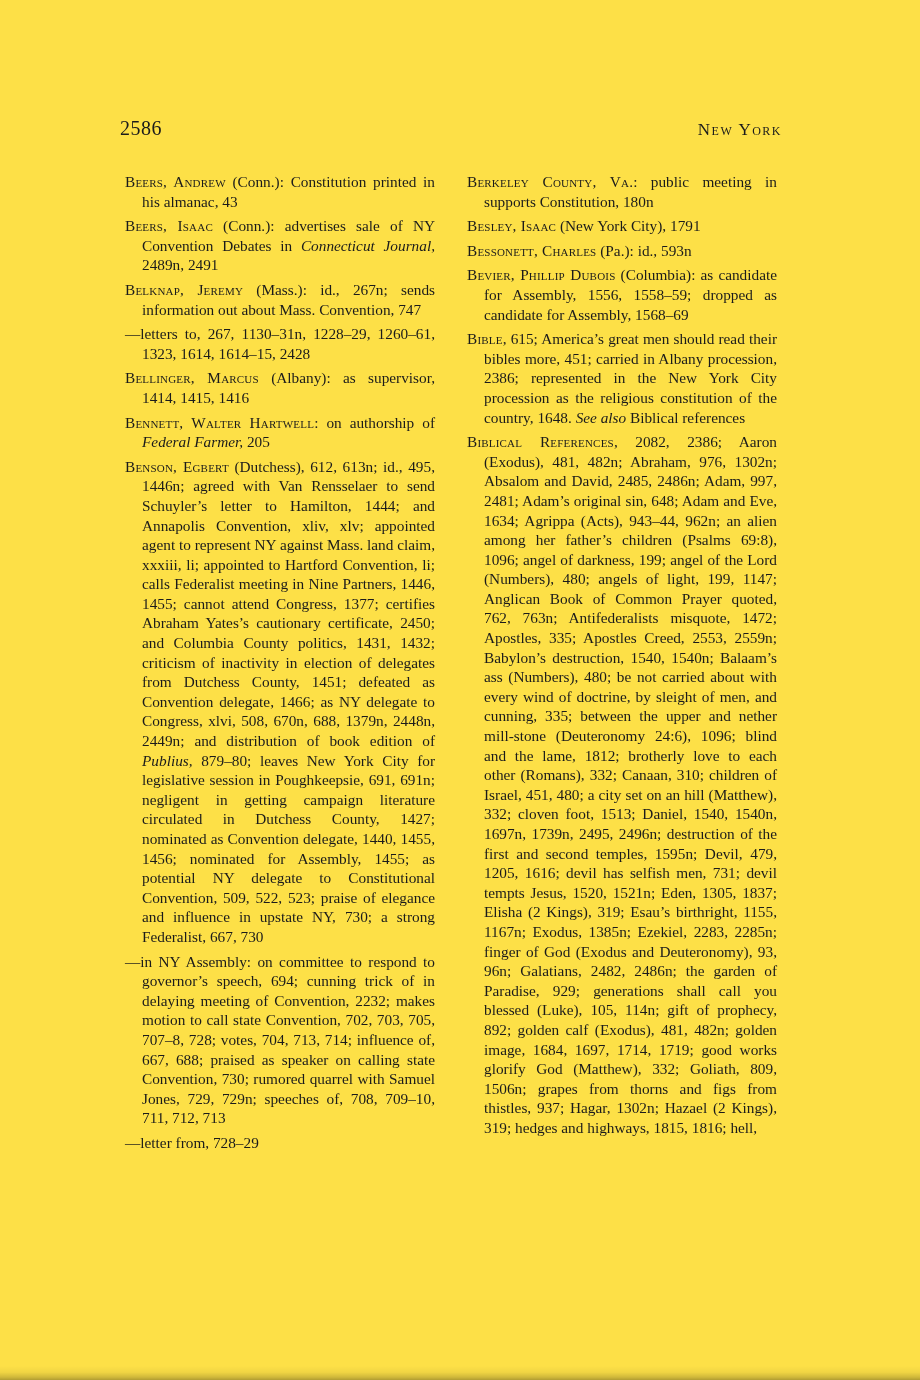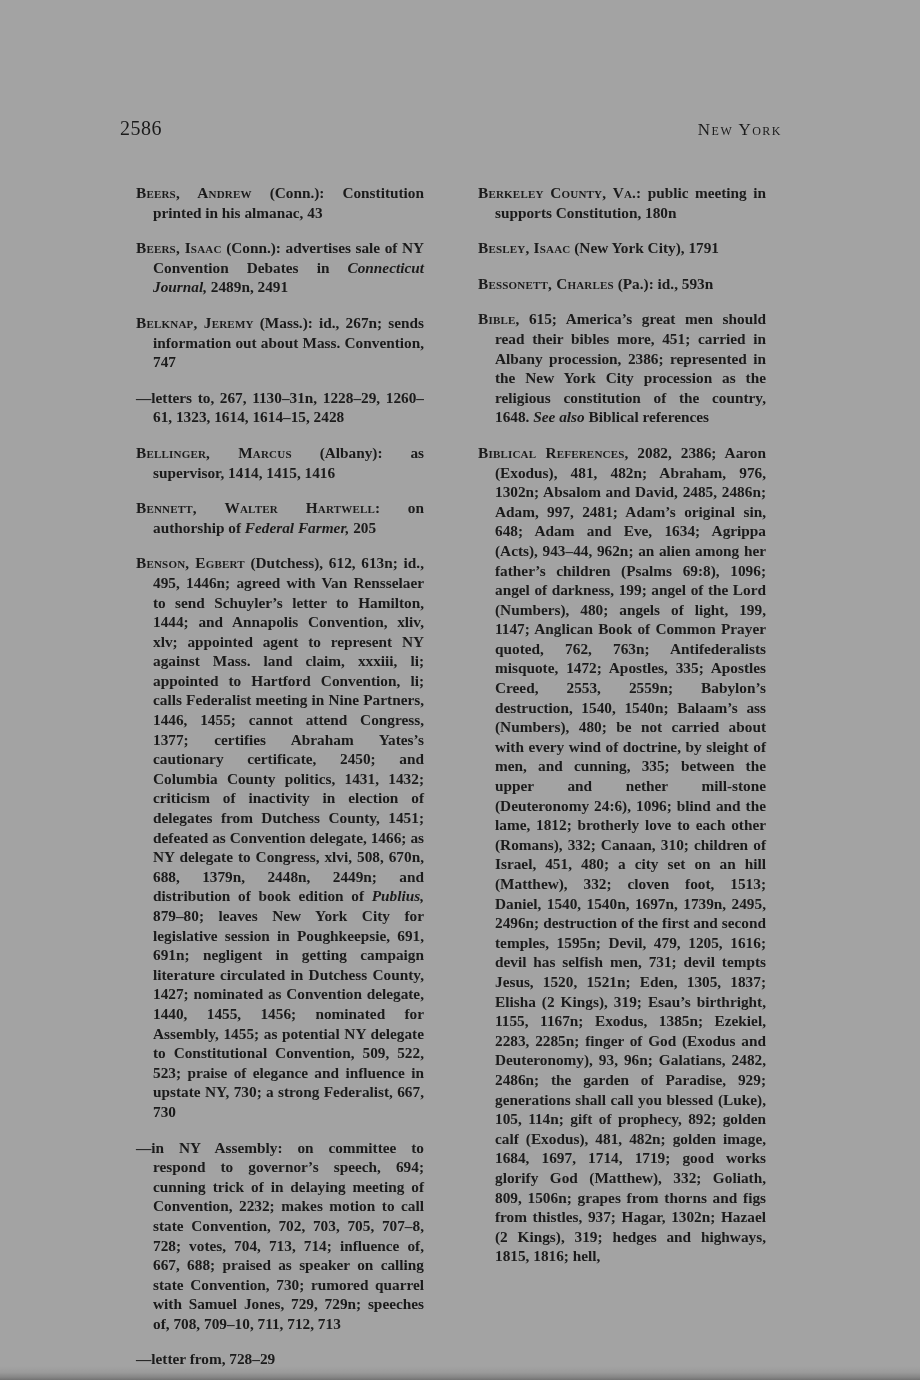--- a/index.html
+++ b/index.html
@@ -1,21 +1,21 @@
 <!DOCTYPE html>
 <html><head>
 <meta charset="utf-8">
 <style>
   html, body { margin: 0; padding: 0; background: #e9e9e7; }
   .page {
     position: relative;
     width: 920px;
     height: 1380px;
     margin: 0 auto;
-    background: #a3a3a3;
+    background: #fde047;
     font-family: "Liberation Serif", serif;
     color: #1b1b1b;
     overflow: hidden;
   }
   .header {
     position: absolute;
     top: 117px;
     left: 120px;
     width: 662px;
     display: flex;
@@ -39,24 +39,23 @@
     display: flex;
     gap: 22px;
   }
   .column {
     width: 320px;
     font-size: 15.3px;
     line-height: 19.6px;
     text-align: justify;
   }
   .entry {
-    margin: 16px;
+    margin: 5px;
     padding-left: 17px;
     text-indent: -17px;
-    font-weight: bold;
   }
   .sc { font-variant: small-caps; letter-spacing: 0.2px; }
   .i  { font-style: italic; }
   .page-edge {
     position: absolute;
     left: 0;
     right: 0;
     bottom: 0;
     height: 14px;
     background: linear-gradient(to bottom,
@@ -85,20 +84,21 @@
         <p class="entry"><span class="sc">Bellinger, Marcus</span><span> (Albany): as supervisor, 1414, 1415, 1416</span></p>
         <p class="entry"><span class="sc">Bennett, Walter Hartwell</span><span>: on authorship of </span><span class="i">Federal Farmer,</span><span> 205</span></p>
         <p class="entry"><span class="sc">Benson, Egbert</span><span> (Dutchess), 612, 613n; id., 495, 1446n; agreed with Van Rensselaer to send Schuyler’s letter to Hamilton, 1444; and Annapolis Convention, xliv, xlv; appointed agent to represent NY against Mass. land claim, xxxiii, li; appointed to Hartford Convention, li; calls Federalist meeting in Nine Partners, 1446, 1455; cannot attend Congress, 1377; certifies Abraham Yates’s cautionary certificate, 2450; and Columbia County politics, 1431, 1432; criticism of inactivity in election of delegates from Dutchess County, 1451; defeated as Convention delegate, 1466; as NY delegate to Congress, xlvi, 508, 670n, 688, 1379n, 2448n, 2449n; and distribution of book edition of </span><span class="i">Publius,</span><span> 879–80; leaves New York City for legislative session in Poughkeepsie, 691, 691n; negligent in getting campaign literature circulated in Dutchess County, 1427; nominated as Convention delegate, 1440, 1455, 1456; nominated for Assembly, 1455; as potential NY delegate to Constitutional Convention, 509, 522, 523; praise of elegance and influence in upstate NY, 730; a strong Federalist, 667, 730</span></p>
         <p class="entry"><span>—in NY Assembly: on committee to respond to governor’s speech, 694; cunning trick of in delaying meeting of Convention, 2232; makes motion to call state Convention, 702, 703, 705, 707–8, 728; votes, 704, 713, 714; influence of, 667, 688; praised as speaker on calling state Convention, 730; rumored quarrel with Samuel Jones, 729, 729n; speeches of, 708, 709–10, 711, 712, 713</span></p>
         <p class="entry"><span>—letter from, 728–29</span></p>
       </div>
     <div class="column">
         <p class="entry"><span class="sc">Berkeley County, Va.</span><span>: public meeting in supports Constitution, 180n</span></p>
         <p class="entry"><span class="sc">Besley, Isaac</span><span> (New York City), 1791</span></p>
         <p class="entry"><span class="sc">Bessonett, Charles</span><span> (Pa.): id., 593n</span></p>
+        <p class="entry"><span class="sc">Bevier, Phillip Dubois</span><span> (Columbia): as candidate for Assembly, 1556, 1558–59; dropped as candidate for Assembly, 1568–69</span></p>
         <p class="entry"><span class="sc">Bible</span><span>, 615; America’s great men should read their bibles more, 451; carried in Albany procession, 2386; represented in the New York City procession as the religious constitution of the country, 1648. </span><span class="i">See also</span><span> Biblical references</span></p>
         <p class="entry"><span class="sc">Biblical References</span><span>, 2082, 2386; Aaron (Exodus), 481, 482n; Abraham, 976, 1302n; Absalom and David, 2485, 2486n; Adam, 997, 2481; Adam’s original sin, 648; Adam and Eve, 1634; Agrippa (Acts), 943–44, 962n; an alien among her father’s children (Psalms 69:8), 1096; angel of darkness, 199; angel of the Lord (Numbers), 480; angels of light, 199, 1147; Anglican Book of Common Prayer quoted, 762, 763n; Antifederalists misquote, 1472; Apostles, 335; Apostles Creed, 2553, 2559n; Babylon’s destruction, 1540, 1540n; Balaam’s ass (Numbers), 480; be not carried about with every wind of doctrine, by sleight of men, and cunning, 335; between the upper and nether mill-stone (Deuteronomy 24:6), 1096; blind and the lame, 1812; brotherly love to each other (Romans), 332; Canaan, 310; children of Israel, 451, 480; a city set on an hill (Matthew), 332; cloven foot, 1513; Daniel, 1540, 1540n, 1697n, 1739n, 2495, 2496n; destruction of the first and second temples, 1595n; Devil, 479, 1205, 1616; devil has selfish men, 731; devil tempts Jesus, 1520, 1521n; Eden, 1305, 1837; Elisha (2 Kings), 319; Esau’s birthright, 1155, 1167n; Exodus, 1385n; Ezekiel, 2283, 2285n; finger of God (Exodus and Deuteronomy), 93, 96n; Galatians, 2482, 2486n; the garden of Paradise, 929; generations shall call you blessed (Luke), 105, 114n; gift of prophecy, 892; golden calf (Exodus), 481, 482n; golden image, 1684, 1697, 1714, 1719; good works glorify God (Matthew), 332; Goliath, 809, 1506n; grapes from thorns and figs from thistles, 937; Hagar, 1302n; Hazael (2 Kings), 319; hedges and highways, 1815, 1816; hell,</span></p>
       </div>
   </div>
 
   <div class="page-edge"></div>
 
 </div>
 
 </body></html>

